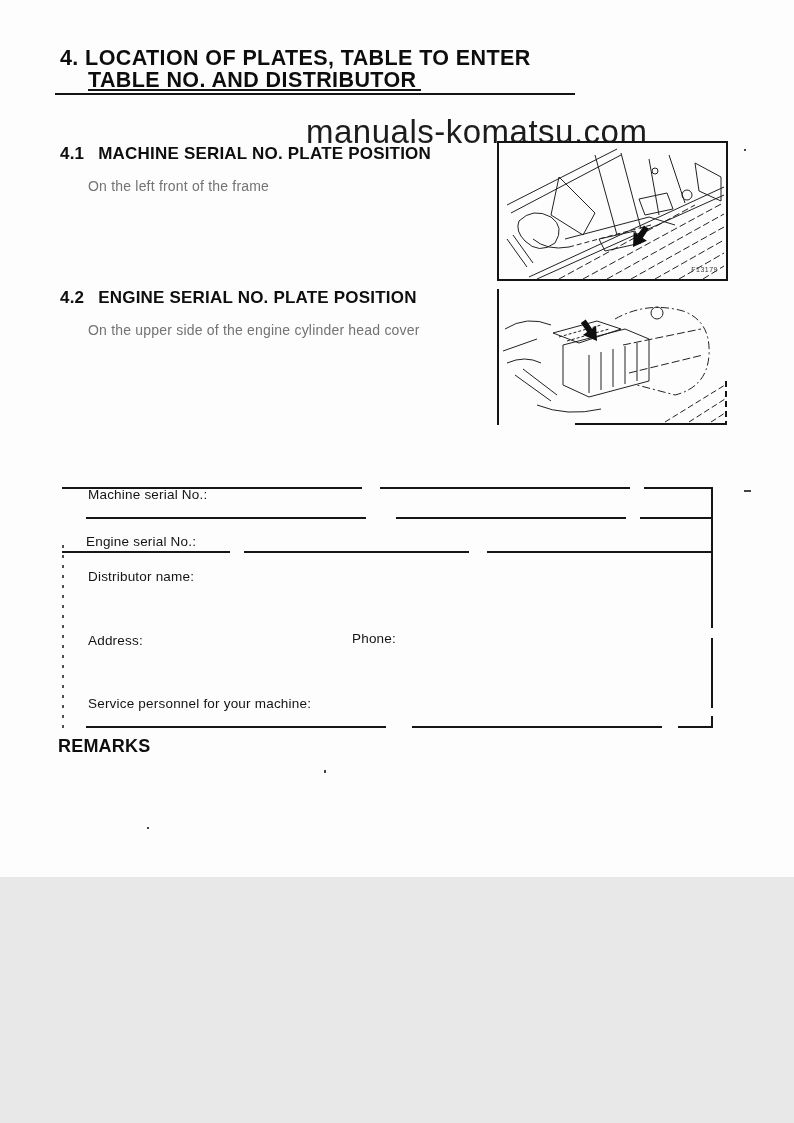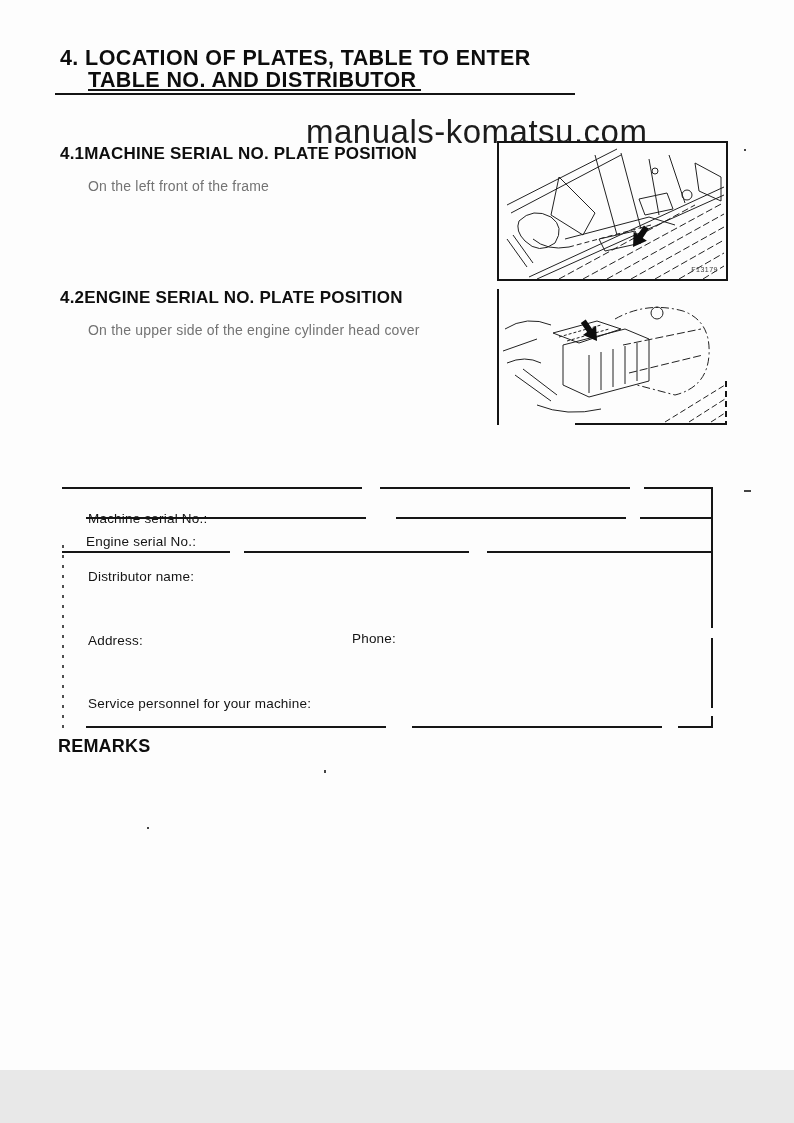--- a/index.html
+++ b/index.html
@@ -1,20 +1,20 @@
 <!DOCTYPE html>
 <html><head>
 <meta charset="utf-8">
 <style>
   * { margin: 0; padding: 0; box-sizing: border-box; }
   html, body { background: #e8e8e8; }
   .page {
     position: relative;
     width: 794px;
-    height: 1070px;
+    height: 877px;
     margin: 0 auto;
     background: #fdfdfd;
     overflow: hidden;
     font-family: "Liberation Sans", sans-serif;
     color: #111;
   }
   .abs { position: absolute; }
   .doc-title {
     font-size: 21.5px;
     font-weight: bold;
@@ -30,21 +30,21 @@
     white-space: nowrap;
     margin-top: 32px;
   }
   .sec-heading {
     font-size: 17px;
     font-weight: bold;
     letter-spacing: 0.2px;
     white-space: nowrap;
     color: #0e0e0e;
   }
-  .sec-heading .sec-num { }
+  .sec-heading .sec-num { margin-right: 14px; }
   .sec-body {
     font-size: 14px;
     letter-spacing: 0.2px;
     white-space: nowrap;
     color: #737373;
   }
   .figure-box {
     background: #fdfdfd;
     overflow: hidden;
   }
@@ -181,21 +181,21 @@
     <svg class="abs" style="left:0; top:0;" width="651" height="242" viewBox="0 0 651 242">
       <g stroke="#161616" stroke-width="2" fill="none">
         <line x1="0" y1="1" x2="651" y2="1" stroke-dasharray="300 18 250 14 120"></line>
         <line x1="24" y1="31" x2="651" y2="31" stroke-dasharray="280 30 230 14 120"></line>
         <line x1="0" y1="65" x2="651" y2="65" stroke-dasharray="168 14 225 18 230"></line>
         <line x1="24" y1="240" x2="651" y2="240" stroke-dasharray="300 26 250 16 90"></line>
         <line x1="650" y1="1" x2="650" y2="241" stroke-dasharray="140 10 70 8 120"></line>
       </g>
       <line x1="1" y1="58" x2="1" y2="241" stroke="#161616" stroke-width="1.5" stroke-dasharray="3 7"></line>
     </svg>
-    <div class="form-label" style="left:26px; top:24px;text-align:center;">Machine serial No.:</div>
+    <div class="form-label" style="left:26px; top:0;text-align:center;">Machine serial No.:</div>
     <div class="form-label" style="left:24px; top:47px;">Engine serial No.:</div>
     <div class="form-label" style="left:26px; top:82px;">Distributor name:</div>
     <div class="form-label" style="left:26px; top:146px;">Address:</div>
     <div class="form-label" style="left:290px; top:144px;">Phone:</div>
     <div class="form-label" style="left:26px; top:209px;">Service personnel for your machine:</div>
   </div>
 
   <div class="abs remarks" style="left:58px; top:736px;">REMARKS</div>
 
   <div class="abs page-number" style="left:74px; top:1070px;font-family:Liberation Serif, serif;">0-4</div>

